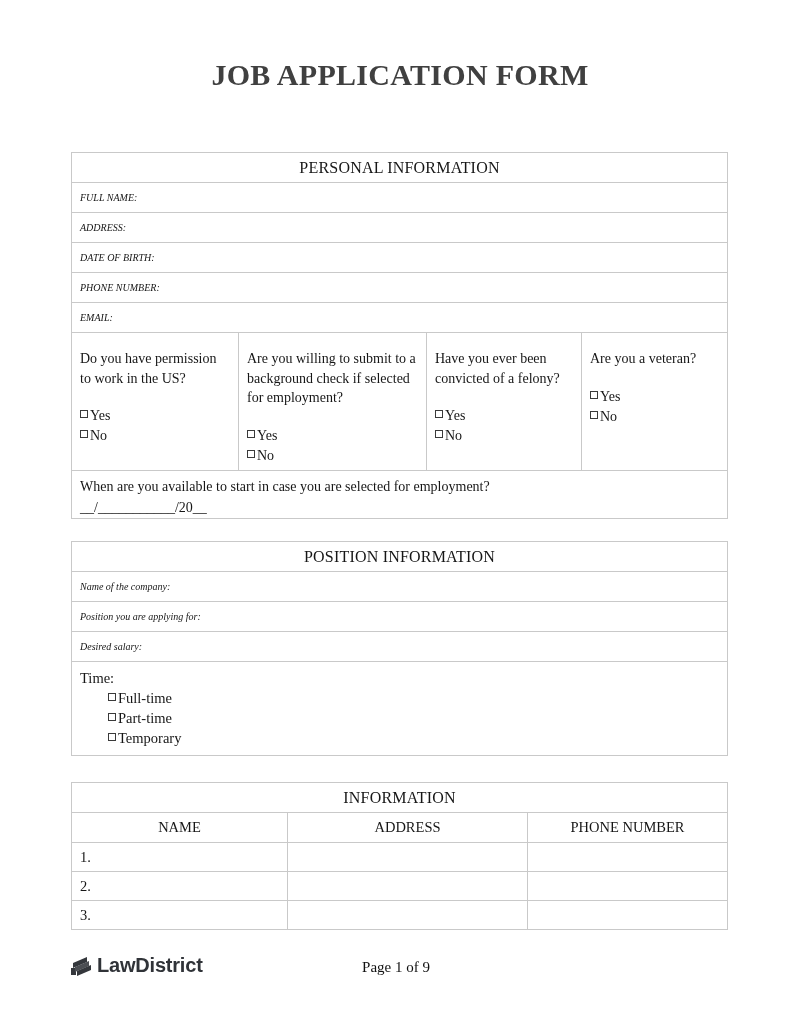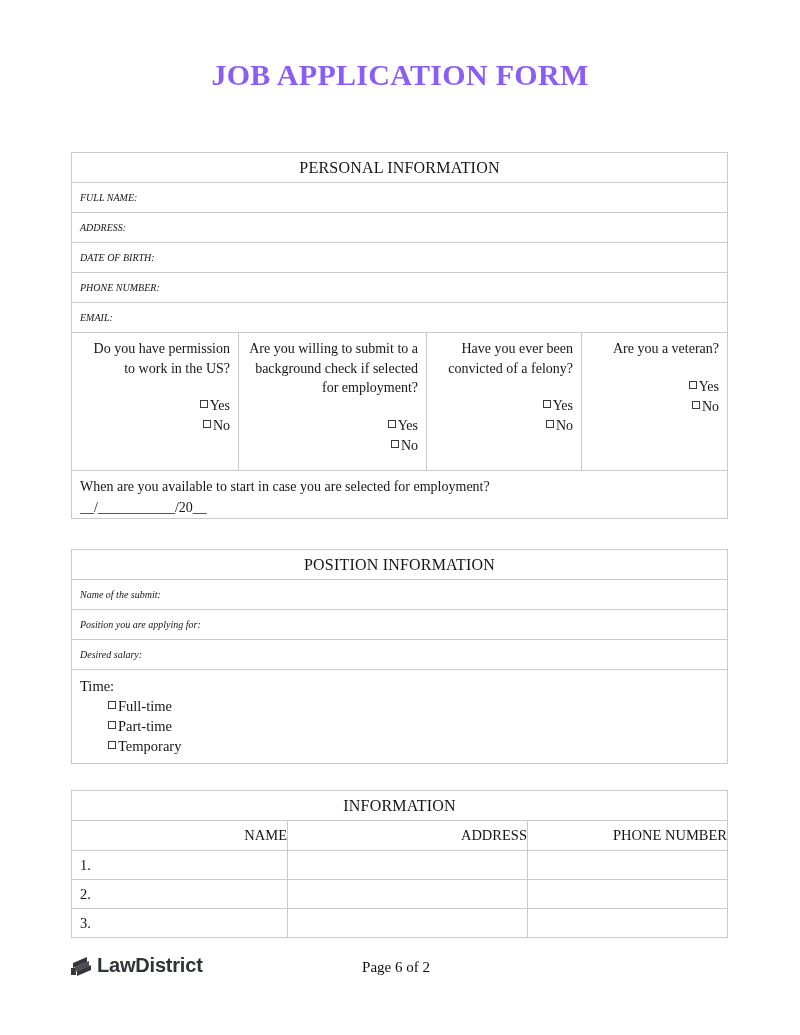--- a/index.html
+++ b/index.html
@@ -12,54 +12,53 @@
     font-family: "Liberation Serif", "DejaVu Serif", serif;
     color: #161616;
     overflow: hidden;
   }
   .title {
     padding-top: 58px;
     text-align: center;
     font-size: 30px;
     font-weight: bold;
     letter-spacing: 0.3px;
-    color: #8b5cf6;
+    color: #404040;
   }
   table.tbl {
     border-collapse: collapse;
     table-layout: fixed;
     width: 656px;
     margin-left: 71px;
   }
   table.tbl td { border: 1px solid #c9c9c9; }
   .t1 { margin-top: 60px; }
-  .t2 { margin-top: 30px; border-radius: 18px; }
+  .t2 { margin-top: 22px; border-radius: 18px; }
   .t3 { margin-top: 26px; }
   td.sec {
     height: 30px;
     text-align: center;
     vertical-align: middle;
     font-weight: normal;
     font-size: 16px;
     letter-spacing: 0.2px;
   }
   td.fieldcell {
     height: 30px;
     vertical-align: middle;
     padding-left: 8px;
     font-size: 10px;
     font-style: italic;
   }
   td.qcell {
     height: 138px;
     vertical-align: top;
-    padding: 6px 8px 0 8px;
+    padding: 16px 8px 0 8px;
     font-size: 14px;
     line-height: 19.5px;
-    text-align: right;
   }
   .opts { margin-top: 18px; }
   .opt { line-height: 20px; }
   .cb {
     display: inline-block;
     width: 8px; height: 8px;
     border: 1px solid #3a3a3a;
     margin-right: 2px;
     vertical-align: 2px;
     background: #ffffff;
@@ -74,21 +73,21 @@
   td.timecell {
     height: 94px;
     vertical-align: top;
     padding: 6px 8px 0 8px;
     font-size: 14.5px;
     line-height: 20px;
   }
   .time-opts { margin-left: 28px; }
   td.colhead {
     height: 30px;
-    text-align: right;
+    text-align: center;
     vertical-align: middle;
     font-size: 14.5px;
   }
   td.refcell {
     height: 29px;
     vertical-align: middle;
     padding-left: 8px;
     font-size: 14.5px;
   }
   .footer {
@@ -207,21 +206,21 @@
   <table class="tbl t2">
     <colgroup>
         <col style="width:656px">
       </colgroup>
     <tbody>
         <tr>
       <td class="sec">POSITION INFORMATION</td>
     </tr>
     <tr>
       <td class="fieldcell">
-        <span>Name of the submit:</span>
+        <span>Name of the company:</span>
       </td>
     </tr>
     <tr>
       <td class="fieldcell">
         <span>Position you are applying for:</span>
       </td>
     </tr>
     <tr>
       <td class="fieldcell">
         <span>Desired salary:</span>
@@ -277,16 +276,16 @@
     <div class="brand">
       <svg width="23" height="22" viewBox="0 0 23 22">
         <rect x="1" y="13" width="5" height="7" fill="#34373c"></rect>
         <polygon points="3,8 17,2 17,7 3,13" fill="#34373c"></polygon>
         <polygon points="5,12 19,6 19,11 5,17" fill="#4b4e53"></polygon>
         <polygon points="7,16 21,10 21,15 7,21" fill="#34373c"></polygon>
       </svg>
       <span class="law">Law</span>
         <span class="district">District</span>
     </div>
-    <div class="pagenum">Page 6 of 2</div>
+    <div class="pagenum">Page 1 of 9</div>
   </div>
 
 </div>
 
 </body></html>

